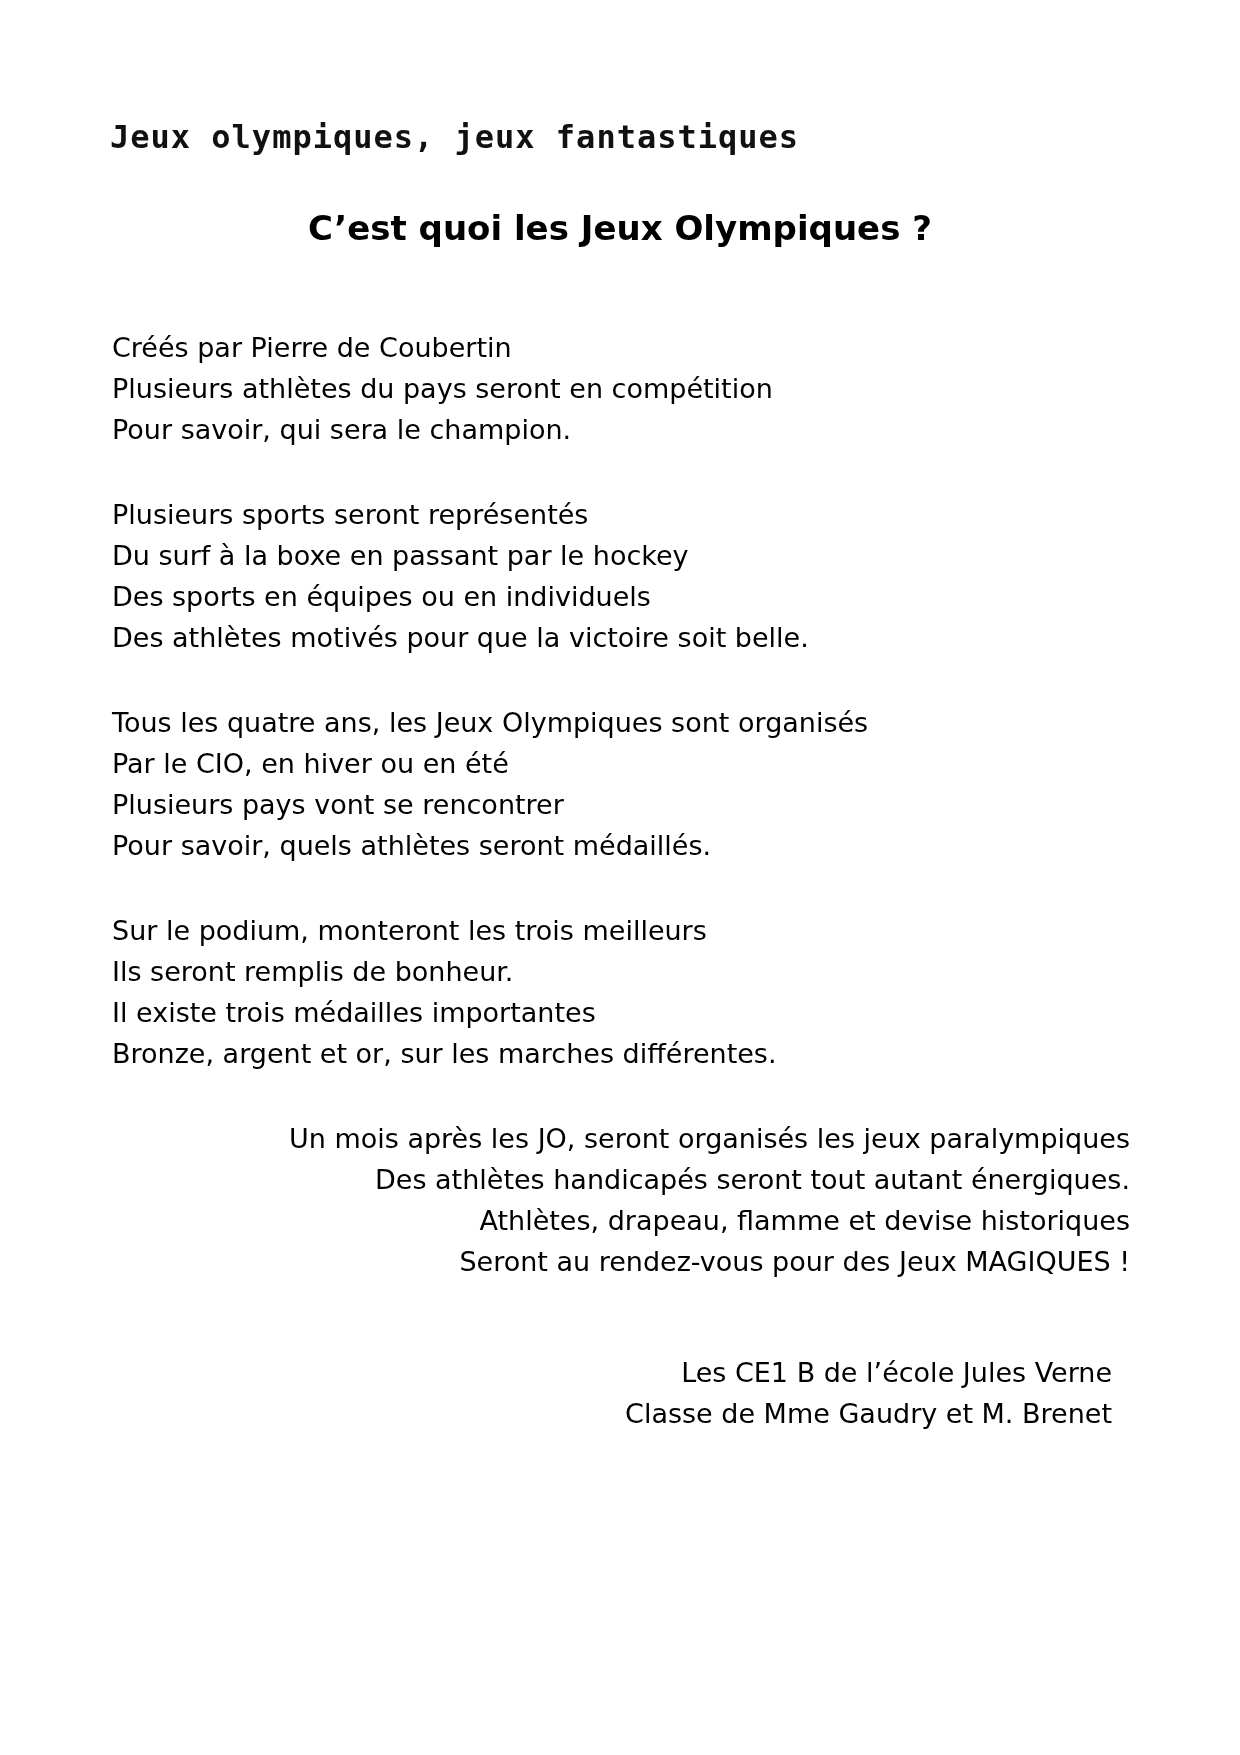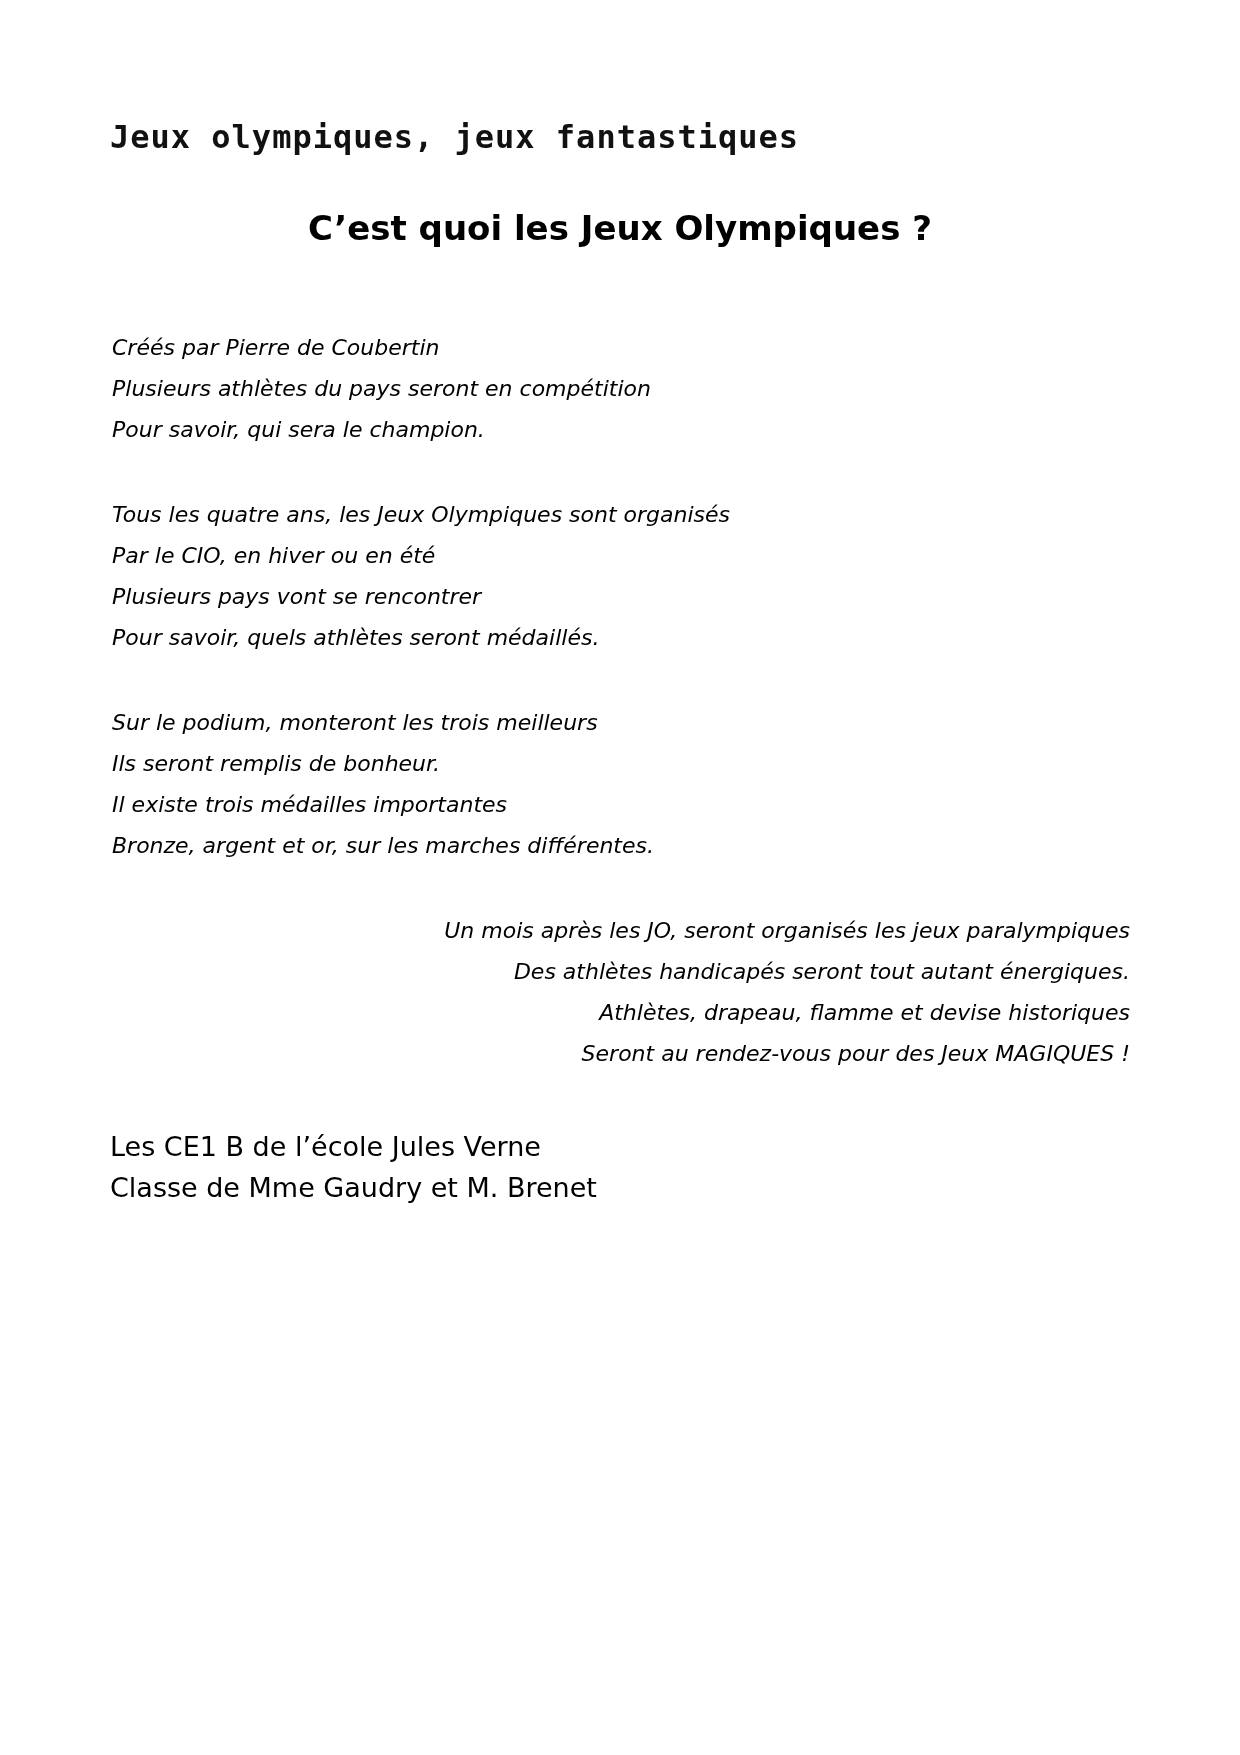--- a/index.html
+++ b/index.html
@@ -45,28 +45,28 @@
     padding: 0 0 0 2px;
   }
   .stanza {
     margin: 0 0 44px 0;
   }
   .stanza:last-child {
     margin-bottom: 0;
     text-align: right;
   }
   .line {
-    font-size: 22px;
+    font-size: 27px;
     line-height: 41px;
     white-space: pre-wrap;
     color: #000000;
-    font-style: italic;
   }
   .signature {
-    margin: 52px 0 0 0;
+    margin: 70px 0 0 0;
+    text-align: right;
     padding-right: 18px;
   }
   .sig-line {
     font-size: 27px;
     line-height: 41px;
     color: #000000;
   }
 </style>
 </head>
 <body>
@@ -78,20 +78,26 @@
   <h2 class="doc-subtitle">C’est quoi les Jeux Olympiques ?</h2>
 
   <div class="poem">
 
     <div class="stanza">
       <div class="line">Créés par Pierre de Coubertin</div>
       <div class="line">Plusieurs athlètes du pays seront en compétition</div>
       <div class="line">Pour savoir, qui sera le champion.</div>
     </div>
 
+    <div class="stanza">
+      <div class="line">Plusieurs sports seront représentés</div>
+      <div class="line">Du surf à la boxe en passant par le hockey</div>
+      <div class="line">Des sports en équipes ou en individuels</div>
+      <div class="line">Des athlètes motivés pour que la victoire soit belle.</div>
+    </div>
 
     <div class="stanza">
       <div class="line">Tous les quatre ans, les Jeux Olympiques sont organisés</div>
       <div class="line">Par le CIO, en hiver ou en été</div>
       <div class="line">Plusieurs pays vont se rencontrer</div>
       <div class="line">Pour savoir, quels athlètes seront médaillés.</div>
     </div>
 
     <div class="stanza">
       <div class="line">Sur le podium, monteront les trois meilleurs</div>

